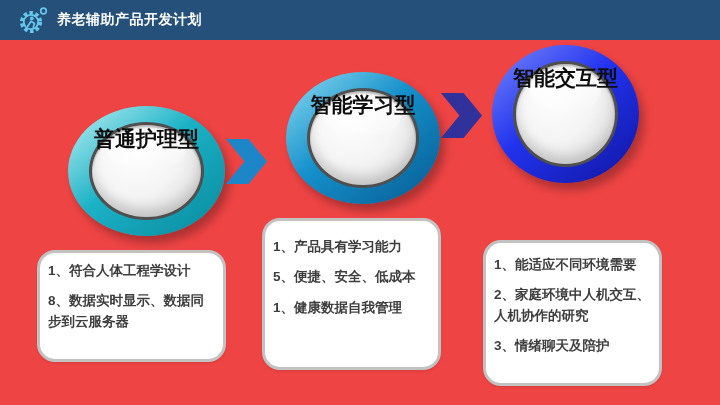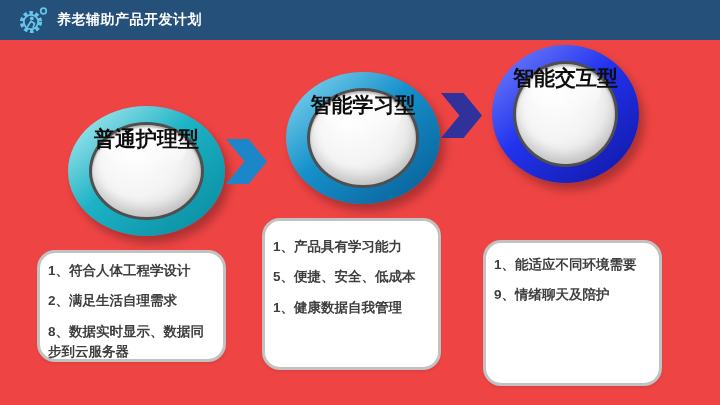--- a/index.html
+++ b/index.html
@@ -111,28 +111,28 @@
 
   <div class="orb s3">
     <div class="face">
       <div class="gloss"></div>
       <span class="orb-label">智能交互型</span>
     </div>
   </div>
 
   <div class="note n1">
     <p>1、符合人体工程学设计</p>
-    <p>2、满足生活自理需求</p>
     <p>8、数据实时显示、数据同步到云服务器</p>
   </div>
 
   <div class="note n2">
     <p>1、产品具有学习能力</p>
     <p>5、便捷、安全、低成本</p>
     <p>1、健康数据自我管理</p>
   </div>
 
   <div class="note n3">
     <p>1、能适应不同环境需要</p>
-    <p>9、情绪聊天及陪护</p>
+    <p>2、家庭环境中人机交互、人机协作的研究</p>
+    <p>3、情绪聊天及陪护</p>
   </div>
 
 </div>
 
 </body></html>

